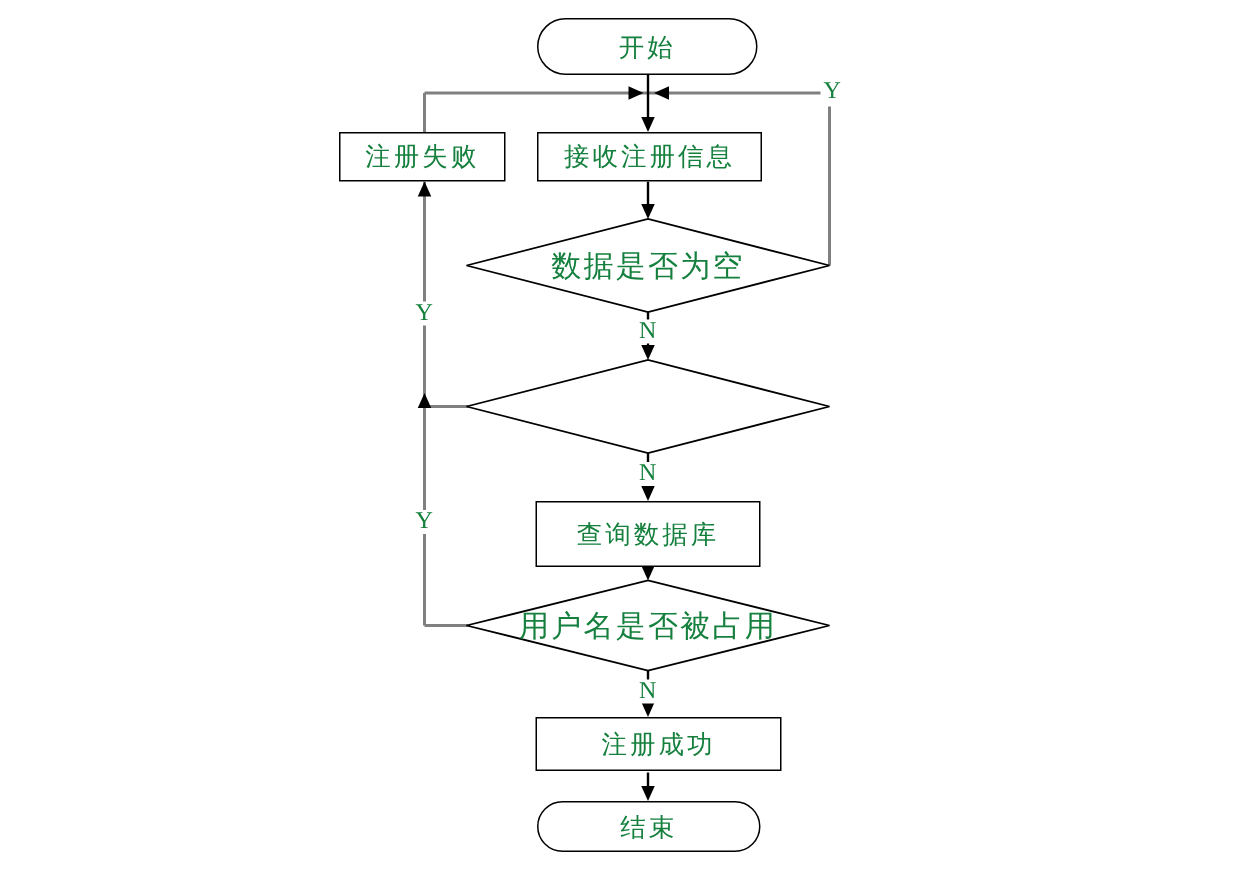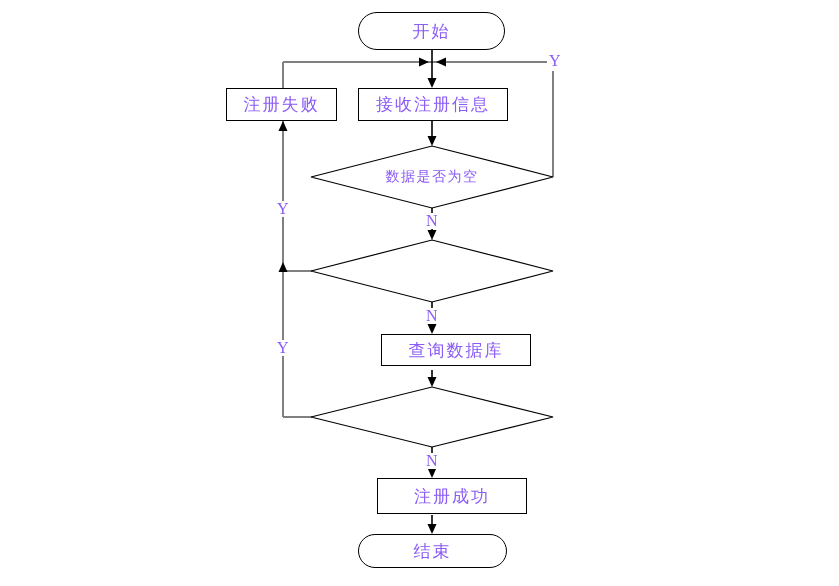--- a/index.html
+++ b/index.html
@@ -2,21 +2,21 @@
 <html><head>
 <meta charset="utf-8">
 <style>
   html, body { margin: 0; padding: 0; background: #ffffff; }
   #canvas {
     position: relative;
     width: 839px;
     height: 586px;
     background: #ffffff;
     font-family: "Liberation Serif", "DejaVu Serif", serif;
-    color: #8b5cf6;
+    color: #15803d;
     overflow: hidden;
   }
   #wires { position: absolute; left: 0; top: 0; width: 839px; height: 586px; }
   .node {
     position: absolute;
     display: flex;
     align-items: center;
     justify-content: center;
     box-sizing: border-box;
     background: #ffffff;
@@ -24,21 +24,21 @@
     font-size: 17px;
     letter-spacing: 2px;
     white-space: nowrap;
   }
   .stadium { border-radius: 19px; }
   .diamond-label {
     position: absolute;
     display: flex;
     align-items: center;
     justify-content: center;
-    font-size: 14px;
+    font-size: 20px;
     letter-spacing: 1.5px;
     white-space: nowrap;
     background: transparent;
     border: none;
   }
   .edge-label {
     position: absolute;
     display: flex;
     align-items: center;
     justify-content: center;
@@ -95,29 +95,30 @@
       <polygon points="446,57.5 446,66.5 436,62"></polygon>
     </g>
   </svg>
 
   <div class="node stadium" style="left:358px; top:12px; width:147px; height:38px;">开始</div>
 
   <div class="node" style="left:226px; top:88px; width:111px; height:33px;">注册失败</div>
 
   <div class="node" style="left:358px; top:88px; width:150px; height:33px;">接收注册信息</div>
 
-  <div class="node" style="left:357px; top:334px; width:150px; height:32px;margin-left:24px;">查询数据库</div>
+  <div class="node" style="left:357px; top:334px; width:150px; height:44px;">查询数据库</div>
 
-  <div class="node" style="left:357px; top:478px; width:150px; height:36px;margin-left:20px;">注册成功</div>
+  <div class="node" style="left:357px; top:478px; width:164px; height:36px;">注册成功</div>
 
   <div class="node stadium" style="left:358px; top:534px; width:149px; height:34px; border-radius:17px;text-align:right;">结束</div>
 
   <div class="diamond-label" style="left:332px; top:166px; width:200px; height:22px;">数据是否为空</div>
 
 
+  <div class="diamond-label" style="left:332px; top:406px; width:200px; height:22px;">用户名是否被占用</div>
 
   <div class="edge-label" style="left:547px; top:53px;">Y</div>
 
   <div class="edge-label" style="left:424px; top:213px;">N</div>
 
   <div class="edge-label" style="left:275px; top:201px;">Y</div>
 
   <div class="edge-label" style="left:424px; top:308px;">N</div>
 
   <div class="edge-label" style="left:275px; top:340px;">Y</div>

